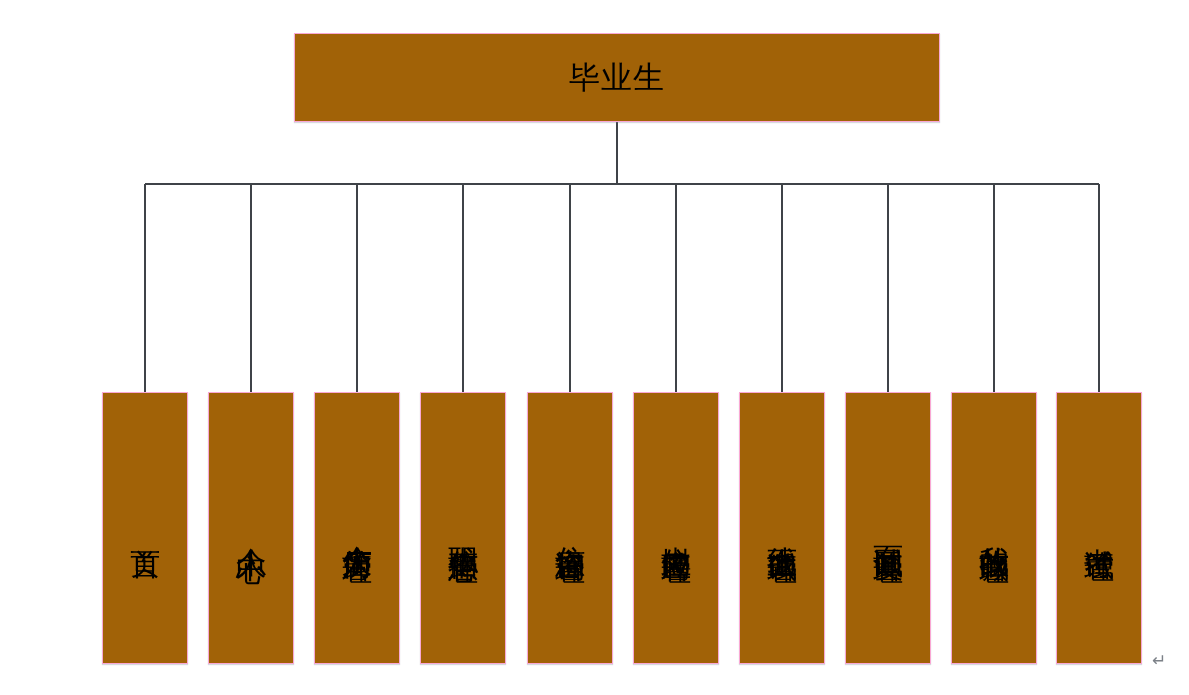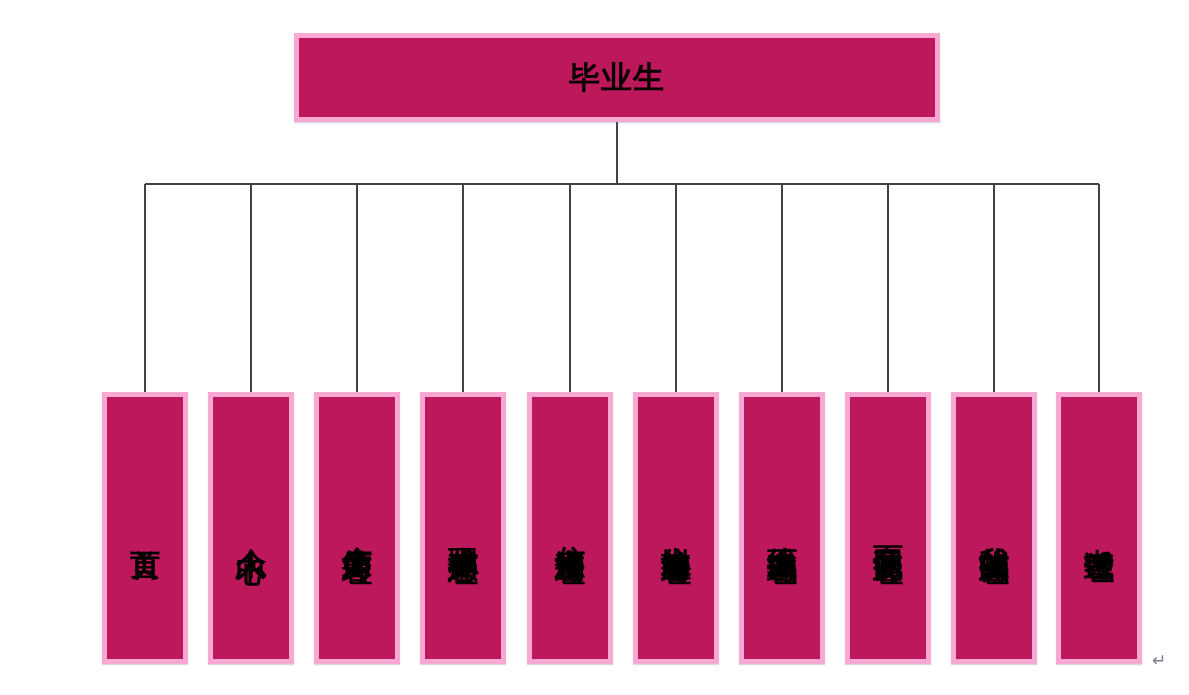--- a/index.html
+++ b/index.html
@@ -27,24 +27,23 @@
     top: 0;
     width: 1189px;
     height: 695px;
     pointer-events: none;
   }
 
   
   .node {
     position: absolute;
     box-sizing: border-box;
-    background: #be185d;
-    border: 5px solid #f9a8d4;
+    background: #a16207;
+    border: 1px solid #f9a8d4;
     box-shadow: 0 1px 1px rgba(120,130,150,0.30);
-    font-weight: bold;
   }
 
   #root-node {
     left: 294px;
     top: 33px;
     width: 646px;
     height: 89px;
     display: flex;
     align-items: center;
     justify-content: center;

